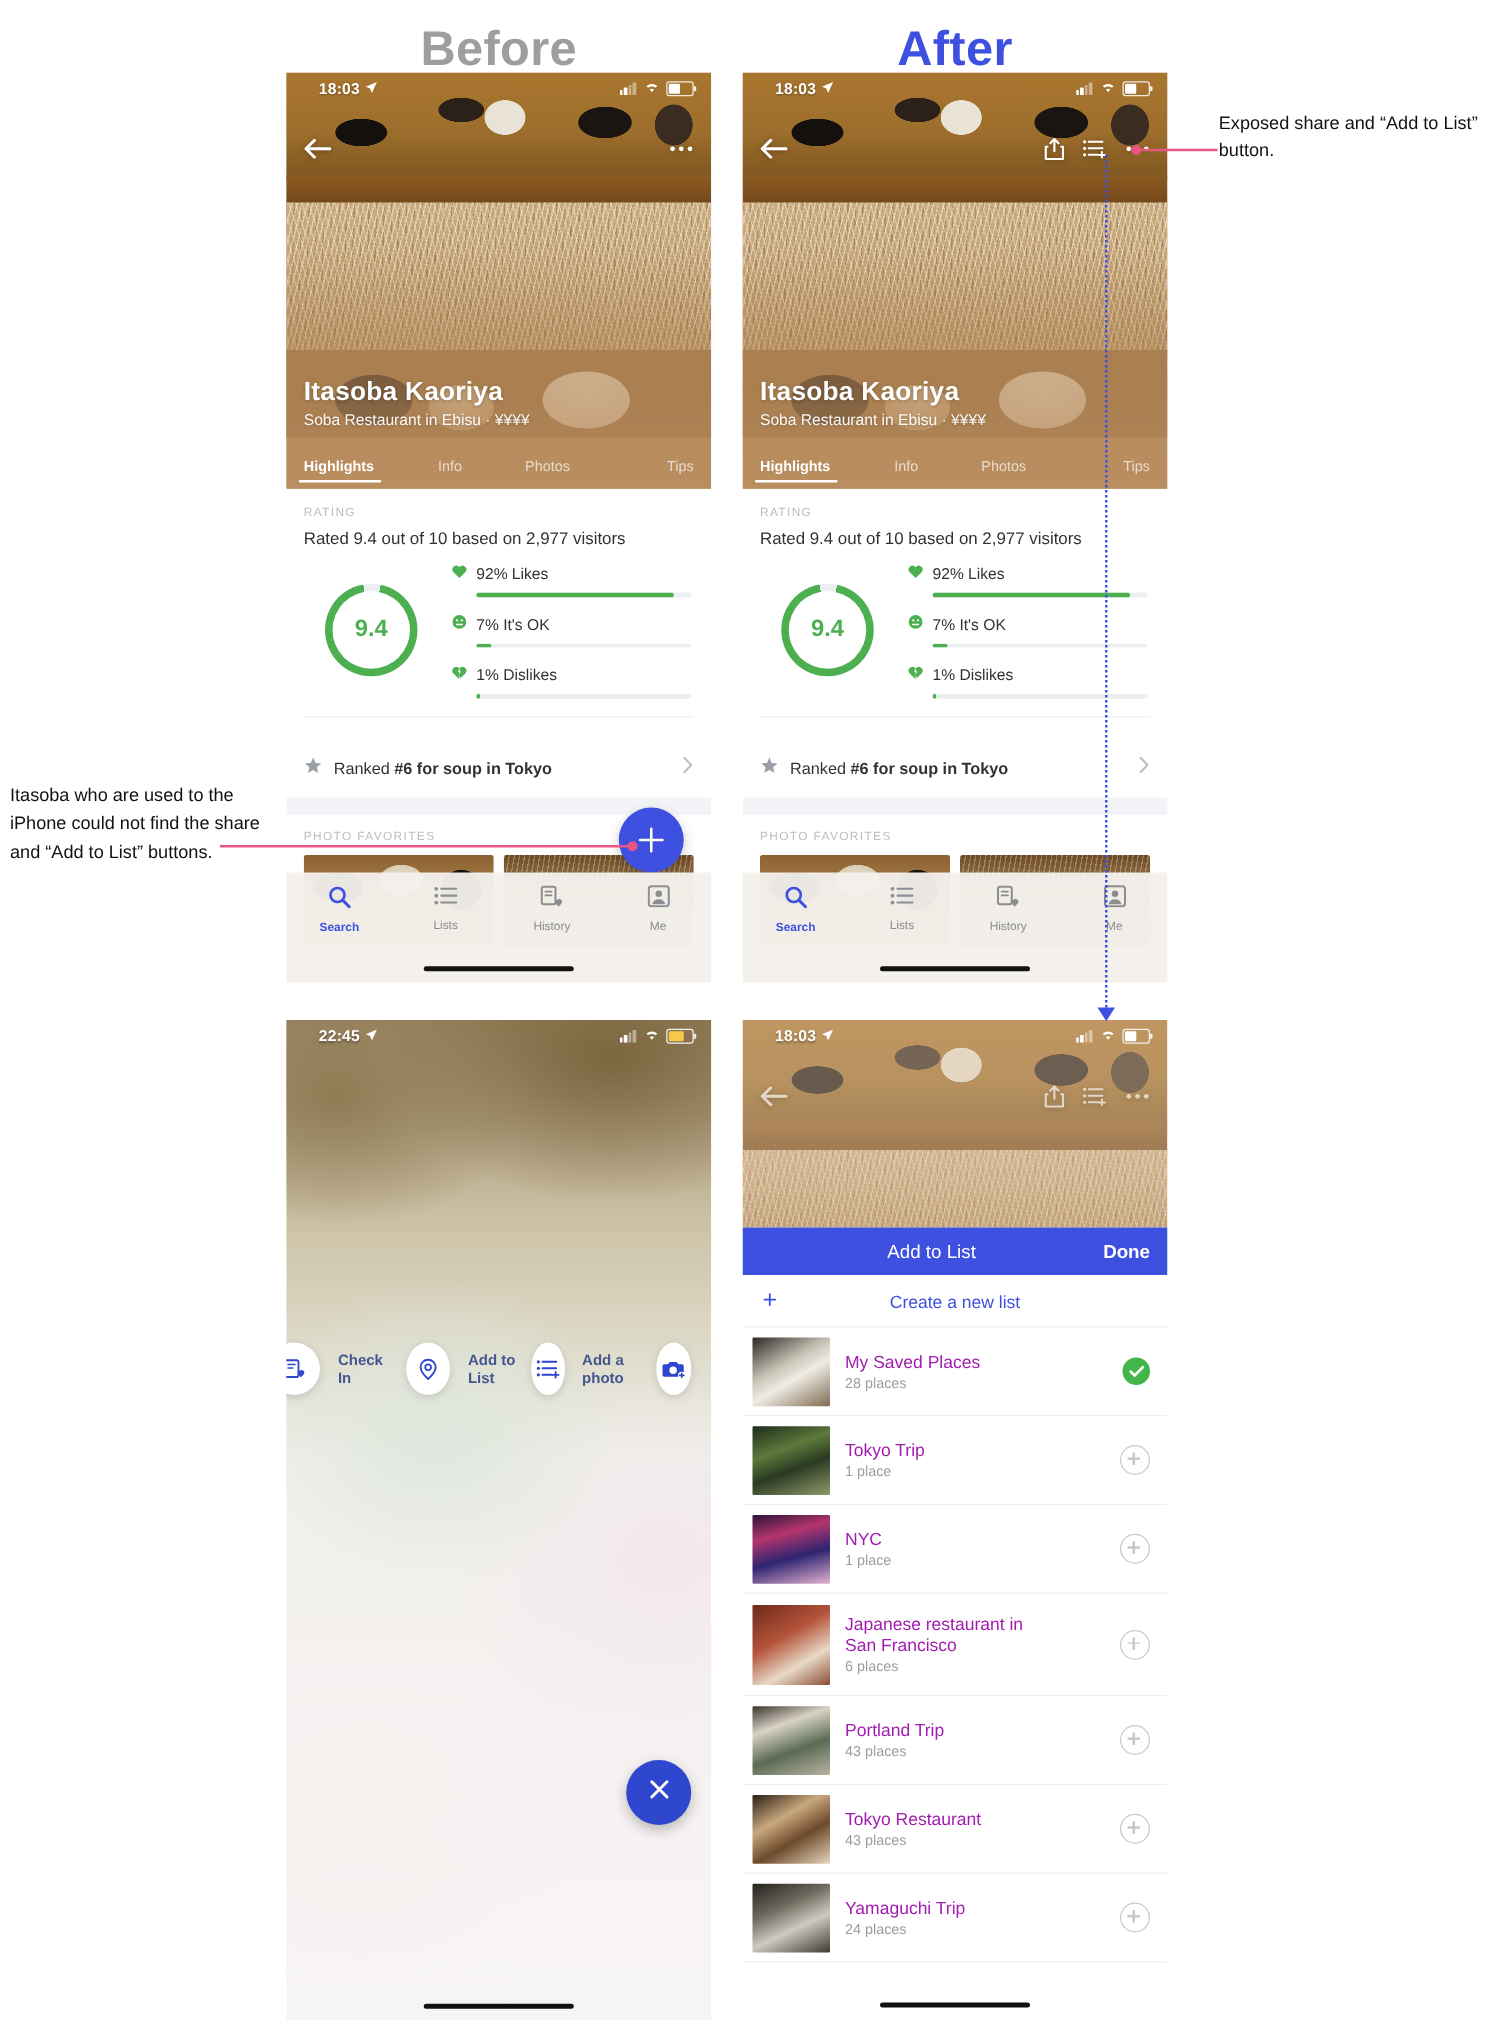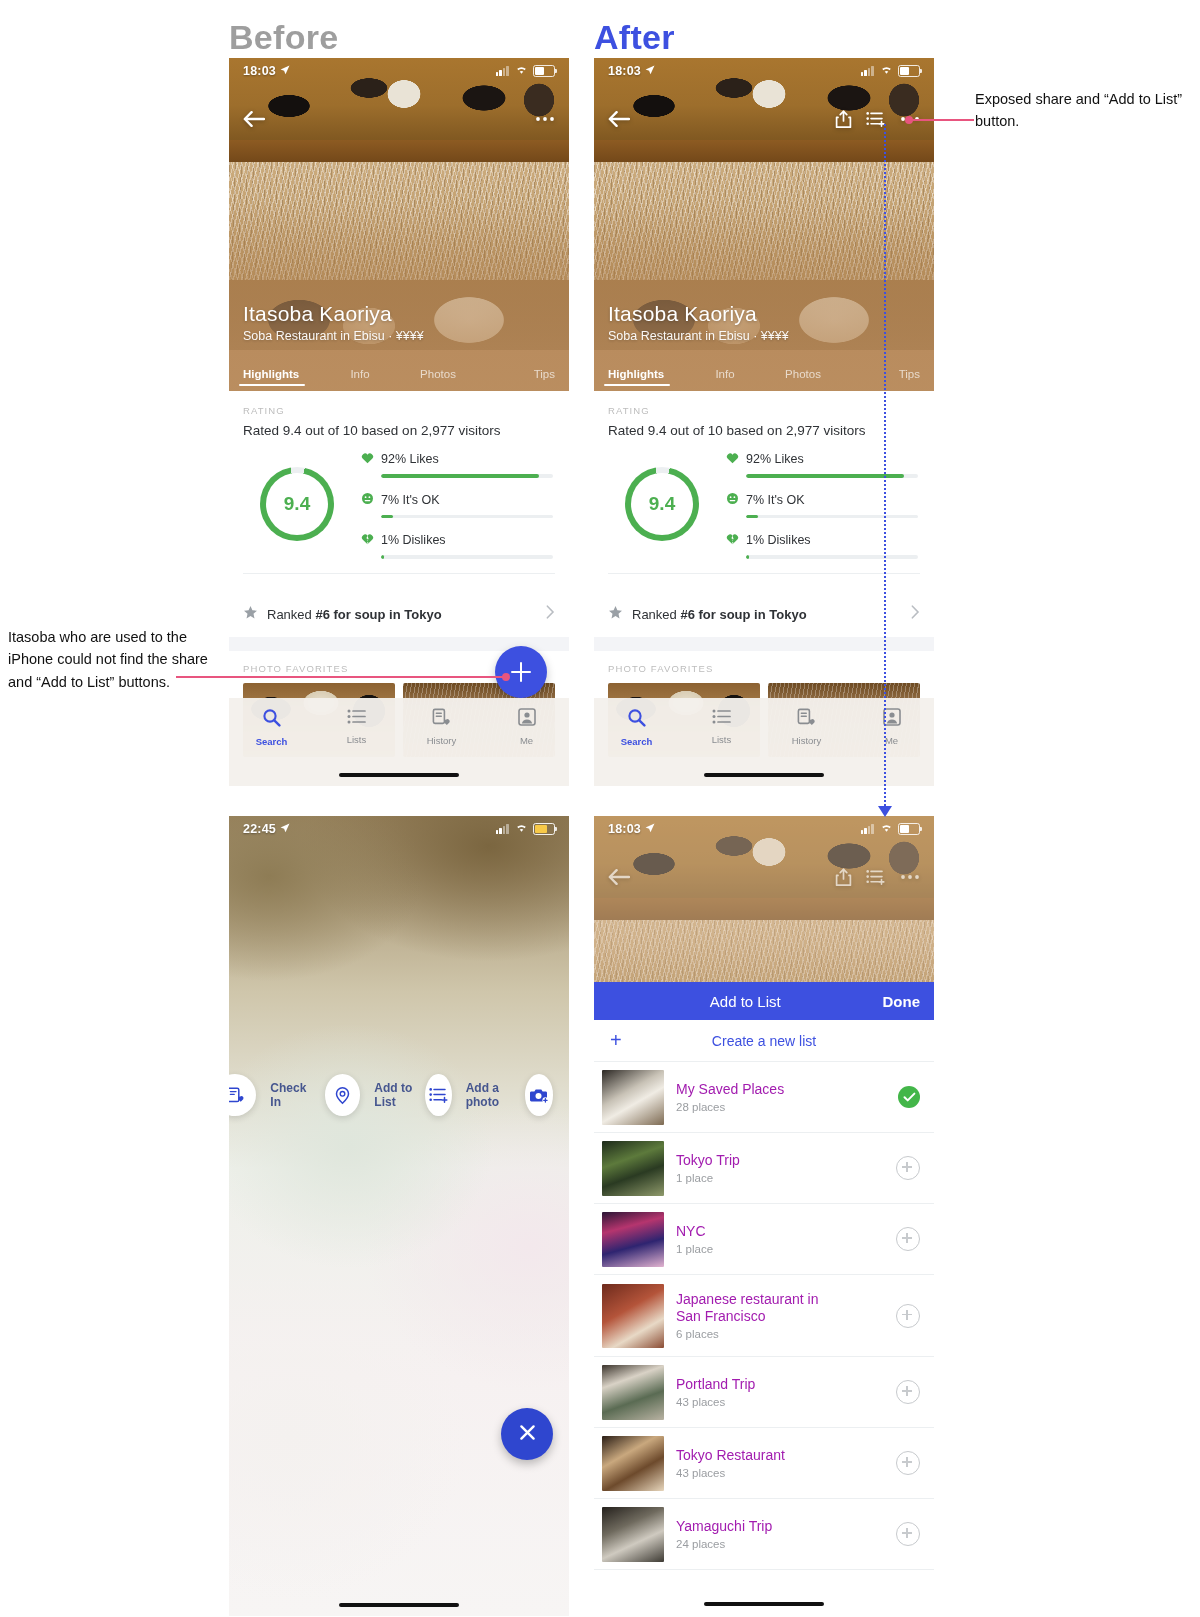--- a/index.html
+++ b/index.html
@@ -6,22 +6,22 @@
   body{
     width:1200px;height:1617px;position:relative;
     background:#ffffff;
     font-family:"Liberation Sans", sans-serif;
     overflow:hidden;
   }
   .stage{position:absolute;left:0;top:0;width:1200px;height:1617px;}
 
   
   .col-title{
-    position:absolute;text-align:left;width:340px;
-    font-size:34px;font-weight:700;letter-spacing:.3px;
+    position:absolute;text-align:center;width:340px;
+    font-size:39px;font-weight:700;letter-spacing:.3px;
   }
   #title-before{left:229px;top:18px;color:#9e9e9e;}
   #title-after{left:594px;top:18px;color:#3d50e0;}
 
   
   .phone{position:absolute;overflow:hidden;background:#fff;}
   #phone-before{left:229px;top:58px;width:340px;height:728px;}
   #phone-after{left:594px;top:58px;width:340px;height:728px;}
   #phone-actions{left:229px;top:816px;width:340px;height:800px;}
   #phone-addlist{left:594px;top:816px;width:340px;height:800px;}
@@ -68,21 +68,21 @@
   }
 
   
   .statusbar{
     position:absolute;left:0;top:0;width:100%;height:26px;
     display:flex;align-items:center;justify-content:space-between;
     padding:0 14px;box-sizing:border-box;color:#fff;
     font-size:12.5px;font-weight:700;letter-spacing:.2px;
     text-shadow:0 1px 2px rgba(0,0,0,.35);
   }
-  .statusbar .left{display:flex;align-items:center;gap:4px;}
+  .statusbar .left{display:flex;align-items:center;gap:4px;margin-left:12px;}
   .statusbar .right{display:flex;align-items:center;gap:5px;}
   .sig{display:inline-block;width:14px;height:10px;position:relative;}
   .sig i{position:absolute;bottom:0;width:2.4px;background:#fff;border-radius:.5px;display:block;}
   .sig i:nth-child(1){left:0;height:4px;}
   .sig i:nth-child(2){left:3.4px;height:6px;}
   .sig i:nth-child(3){left:6.8px;height:8px;opacity:.45;}
   .sig i:nth-child(4){left:10.2px;height:10px;opacity:.45;}
   .batt{width:20px;height:10px;border:1.4px solid rgba(255,255,255,.85);border-radius:2.6px;position:relative;}
   .batt:after{content:"";position:absolute;right:-3.2px;top:3px;width:1.8px;height:4px;background:rgba(255,255,255,.85);border-radius:0 1px 1px 0;}
   .batt i{position:absolute;left:1.2px;top:1.2px;bottom:1.2px;width:9px;background:#fff;border-radius:1px;display:block;}
@@ -93,21 +93,21 @@
   .navrow{
     position:absolute;left:0;top:46px;width:100%;height:30px;
     display:flex;align-items:center;justify-content:space-between;
     padding:0 14px;box-sizing:border-box;
   }
   .navrow .rightgrp{display:flex;align-items:center;gap:14px;}
   .ico{color:#fff;filter:drop-shadow(0 1px 2px rgba(0,0,0,.3));display:flex;align-items:center;}
 
   
   .venue{position:absolute;left:14px;bottom:48px;color:#fff;}
-  .venue .name{font-size:21px;font-weight:400;letter-spacing:.2px;
+  .venue .name{font-size:21px;font-weight:700;letter-spacing:.2px;
      text-shadow:0 1px 3px rgba(0,0,0,.25);line-height:1.15;}
   .venue .meta{font-size:12.5px;margin-top:3px;opacity:.95;
      text-shadow:0 1px 3px rgba(0,0,0,.25);}
   .tabs{
     position:absolute;left:0;bottom:0;width:100%;height:32px;
     display:flex;align-items:flex-end;padding:0 10px 5px;box-sizing:border-box;
   }
   .tabs .tab{flex:1;text-align:center;font-size:11.5px;color:rgba(255,255,255,.68);
      position:relative;padding-bottom:6px;}
   .tabs .tab:first-child{text-align:left;padding-left:4px;}

